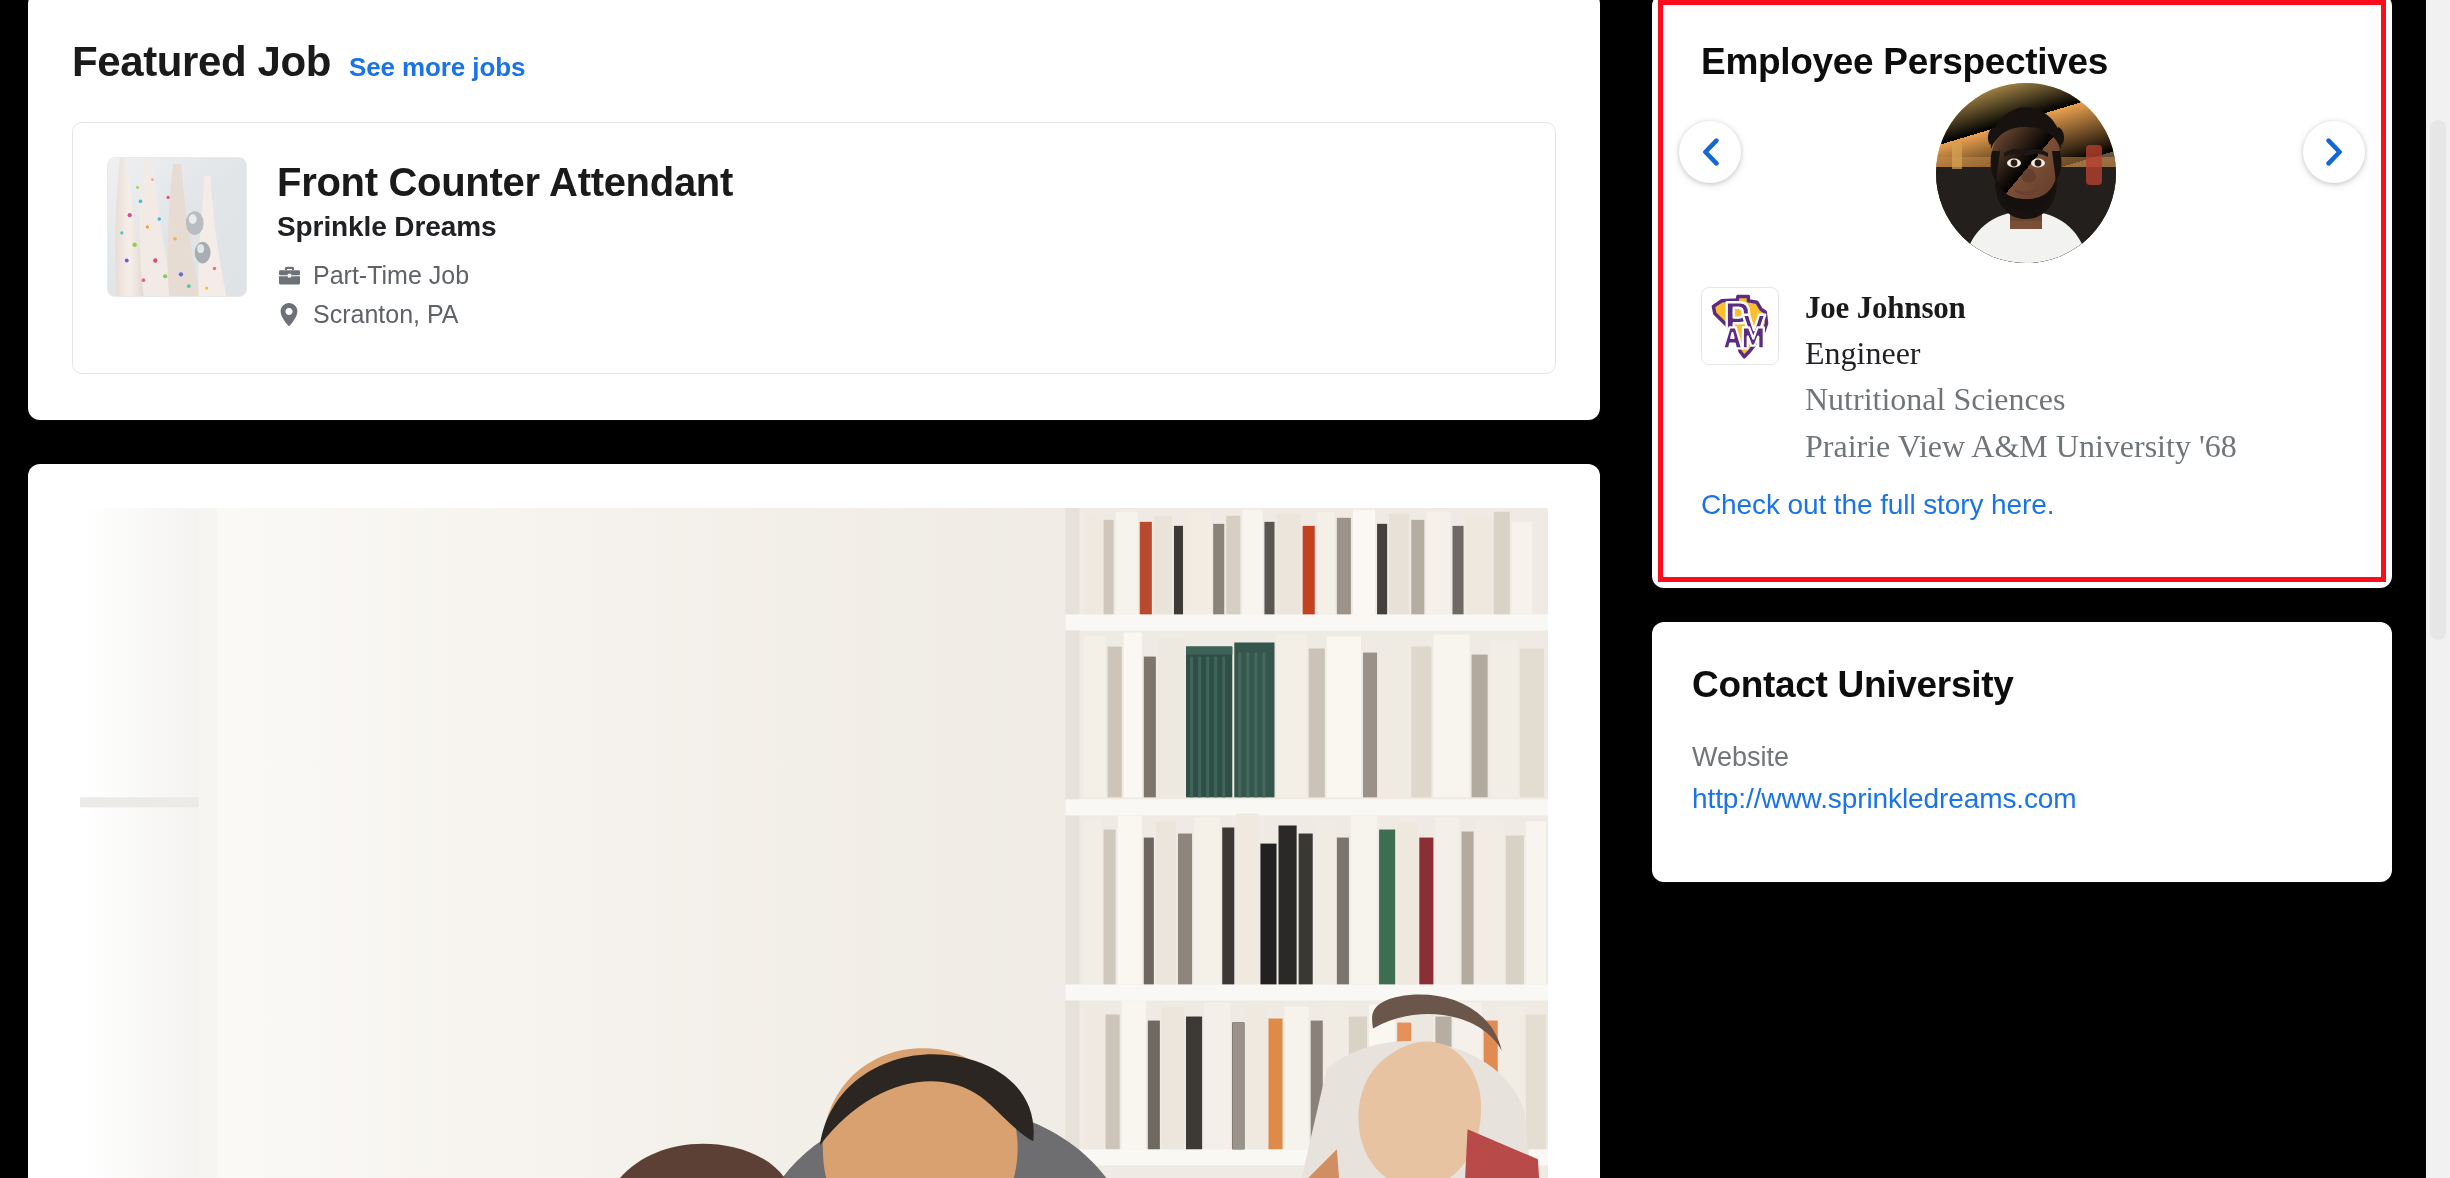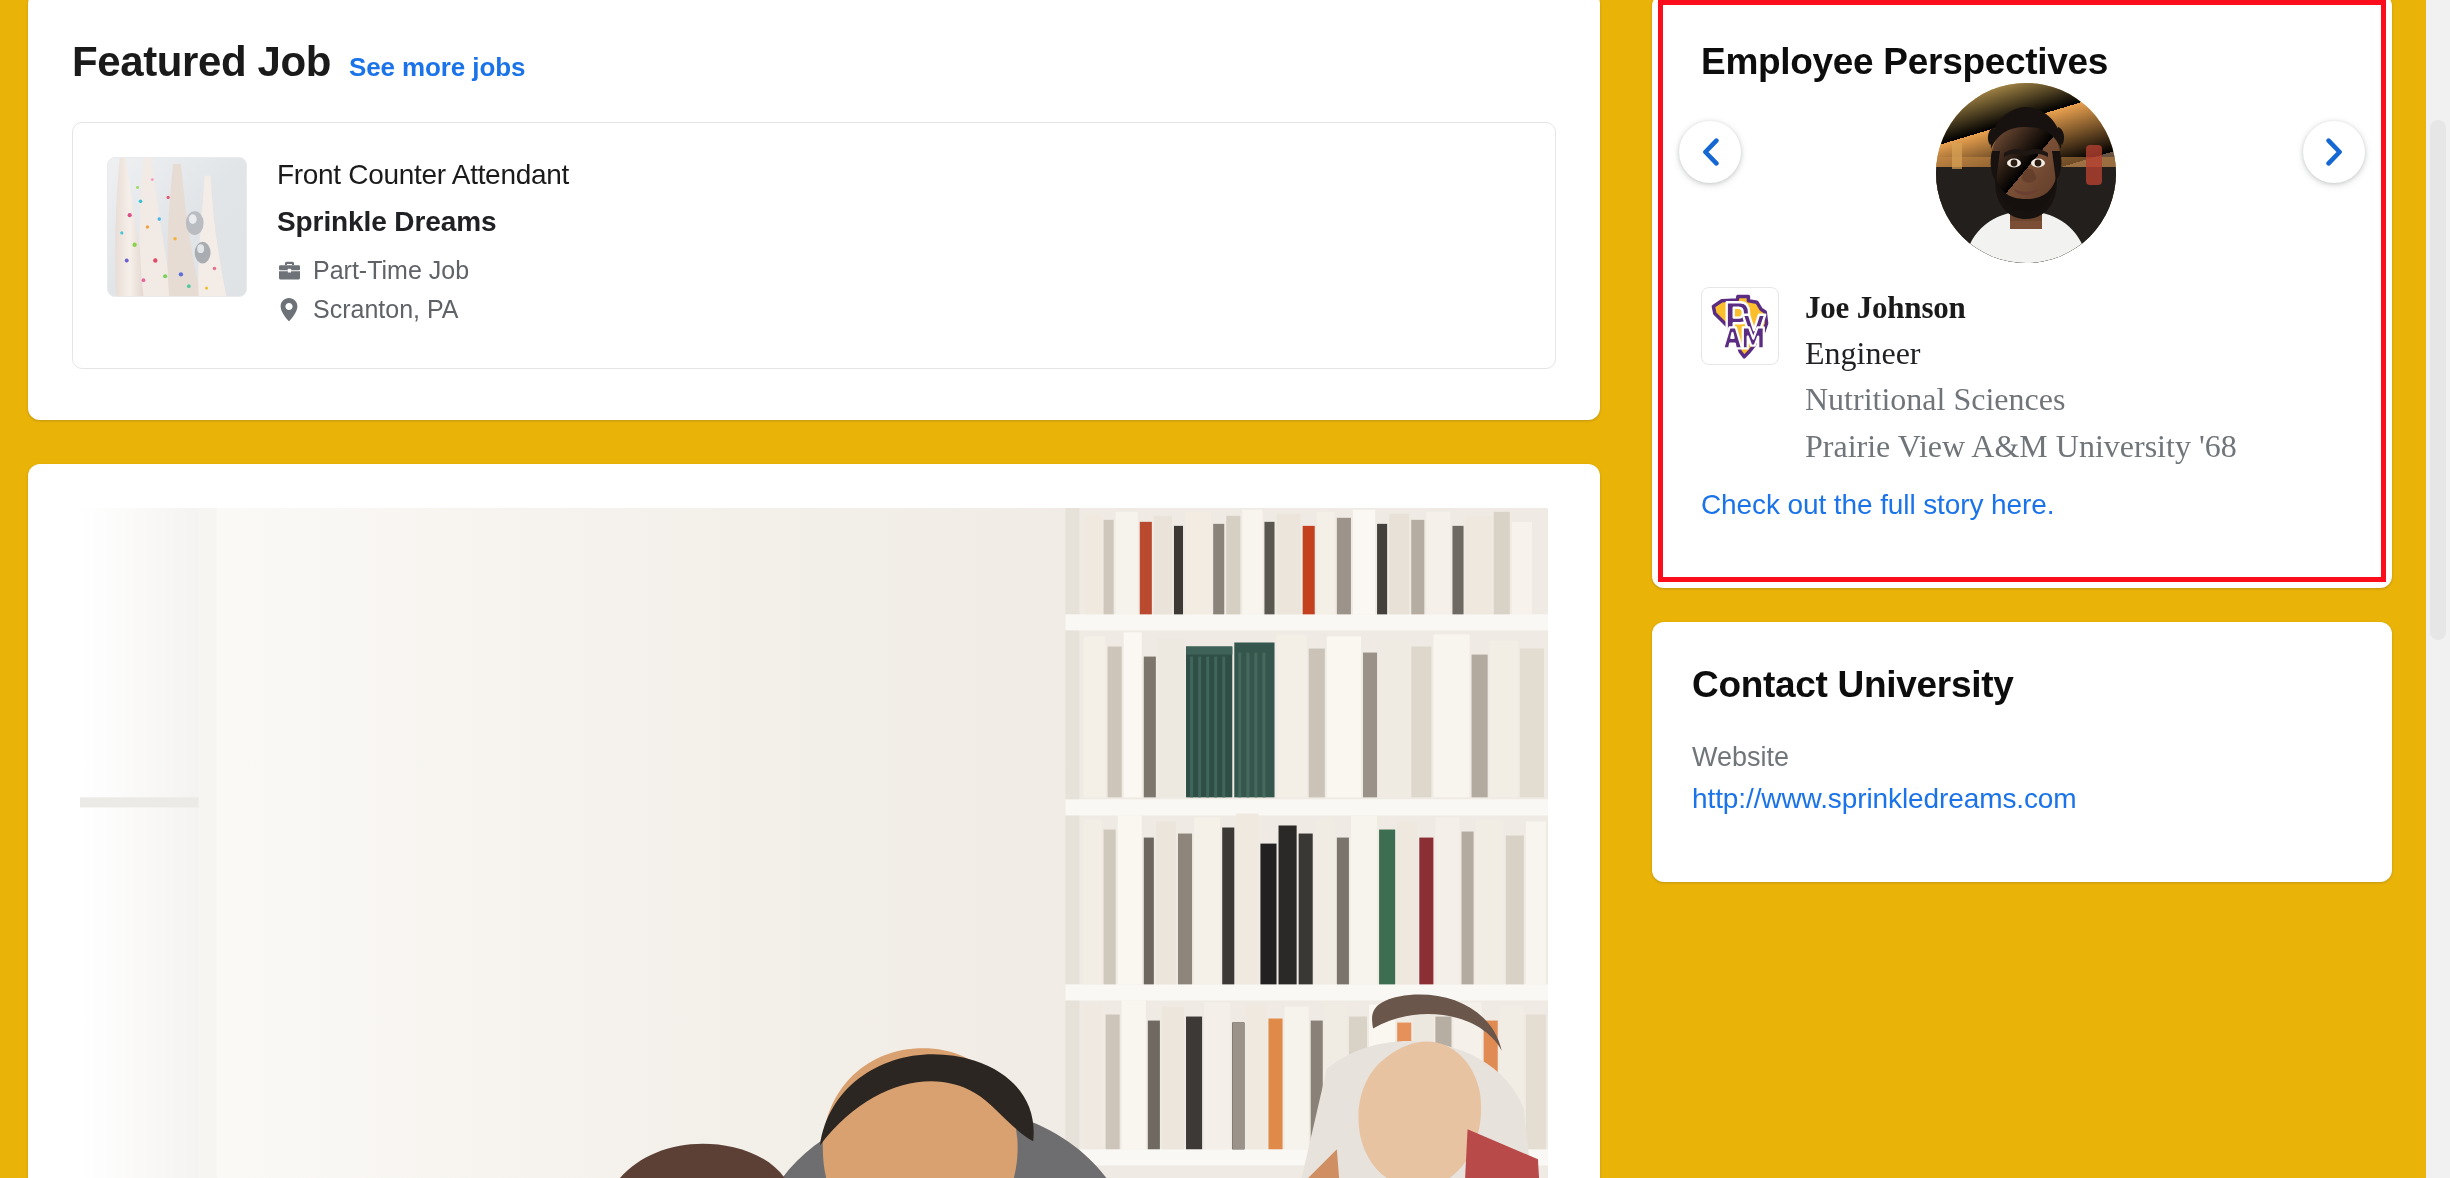--- a/index.html
+++ b/index.html
@@ -16,21 +16,21 @@
     -webkit-font-smoothing: antialiased;
   }
 
   .page {
     position: relative;
     width: 2450px;
     height: 1178px;
     display: flex;
     gap: 52px;
     padding: 0 38px 0 28px;
-    background: #eab308;
+    background: #000000;
   }
 
   
   .left-col {
     width: 1572px;
     flex: 0 0 1572px;
     padding-top: 0;
   }
 
   .card {
@@ -87,26 +87,26 @@
     border: 1px solid #e8eaed;
     overflow: hidden;
     position: relative;
     background: #e9eaec;
   }
   .job-thumb svg { display: block; width: 100%; height: 100%; }
 
   .job-info { padding-top: 2px; }
 
   .job-title {
-    font-size: 28px;
-    font-weight: 400;
+    font-size: 40px;
+    font-weight: 700;
     color: #1a1a1a;
     letter-spacing: -0.3px;
     line-height: 1.15;
-    margin-bottom: 15px;
+    margin-bottom: 6px;
   }
 
   .job-company {
     font-size: 28px;
     font-weight: 700;
     color: #202124;
     margin-bottom: 18px;
     letter-spacing: -0.1px;
   }
 

